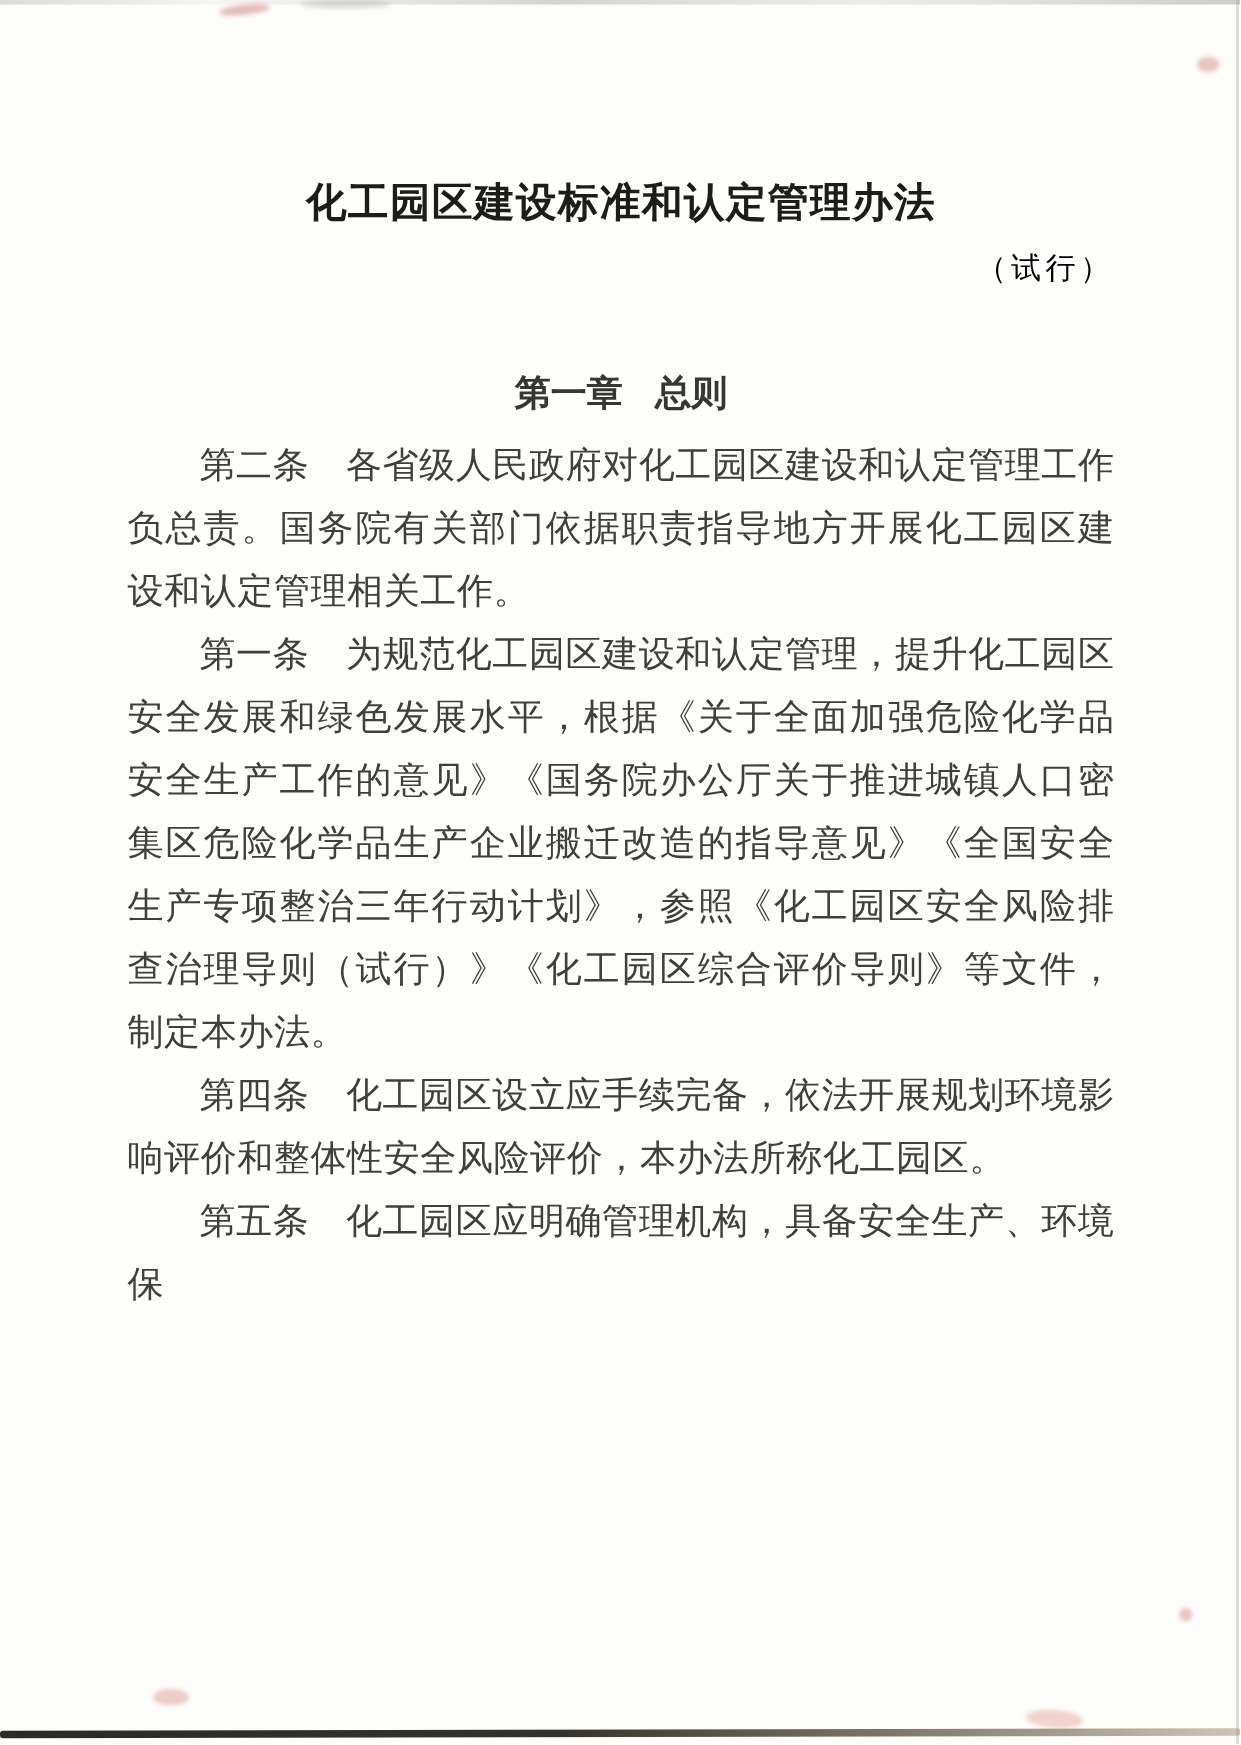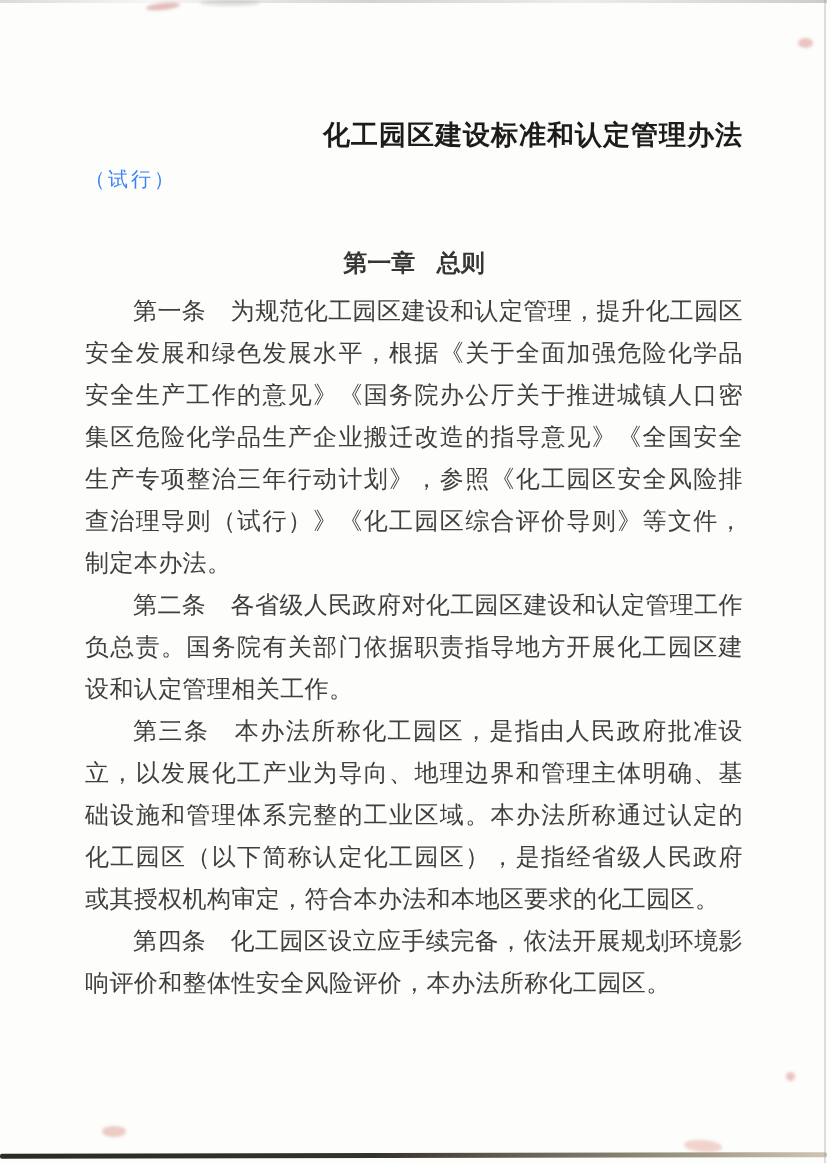--- a/index.html
+++ b/index.html
@@ -56,34 +56,34 @@
   .mark-top-smudge { top: 0px;    left: 200px; width: 60px; height: 6px;  background: rgba(140,135,130,0.25); }
 
   .content {
     position: absolute;
     top: 0;
     left: 85px;
     width: 658px;
   }
   .doc-title {
     margin: 118px 0 0 0;
-    text-align: right;
+    text-align: center;
     font-family: "Liberation Sans", sans-serif;
     font-size: 27px;
     font-weight: 700;
     letter-spacing: 1px;
     color: #1d1c1a;
     line-height: 34px;
   }
   .doc-subtitle {
     margin: 14px 0 0 0;
-    text-align: left;
+    text-align: right;
     font-size: 20px;
     letter-spacing: 3px;
-    color: #3b82f6;
+    color: #000000;
     line-height: 26px;
   }
   .chapter-heading {
     text-align: center;
     font-family: "Liberation Sans", sans-serif;
     font-size: 24px;
     font-weight: 700;
     color: #373635;
     line-height: 30px;
   }
@@ -119,24 +119,24 @@
   <div class="content">
 
     <h1 class="doc-title">化工园区建设标准和认定管理办法</h1>
 
     <div class="doc-subtitle">（试行）</div>
 
     <h2 class="chapter-heading" id="chapter1-heading">
       <span class="chapter-number">第一章</span><span class="chapter-name">总则</span>
     </h2>
 
+    <p class="article">第二条　各省级人民政府对化工园区建设和认定管理工作负总责。国务院有关部门依据职责指导地方开展化工园区建设和认定管理相关工作。</p>
+
     <p class="article">第一条　为规范化工园区建设和认定管理，提升化工园区安全发展和绿色发展水平，根据《关于全面加强危险化学品安全生产工作的意见》《国务院办公厅关于推进城镇人口密集区危险化学品生产企业搬迁改造的指导意见》《全国安全生产专项整治三年行动计划》，参照《化工园区安全风险排查治理导则（试行）》《化工园区综合评价导则》等文件，制定本办法。</p>
 
-    <p class="article">第二条　各省级人民政府对化工园区建设和认定管理工作负总责。国务院有关部门依据职责指导地方开展化工园区建设和认定管理相关工作。</p>
-
-    <p class="article">第三条　本办法所称化工园区，是指由人民政府批准设立，以发展化工产业为导向、地理边界和管理主体明确、基础设施和管理体系完整的工业区域。本办法所称通过认定的化工园区（以下简称认定化工园区），是指经省级人民政府或其授权机构审定，符合本办法和本地区要求的化工园区。</p>
 
 
     <p class="article">第四条　化工园区设立应手续完备，依法开展规划环境影响评价和整体性安全风险评价，本办法所称化工园区。</p>
 
+    <p class="article">第五条　化工园区应明确管理机构，具备安全生产、环境保</p>
 
   </div>
 </div>
 
 </body></html>

